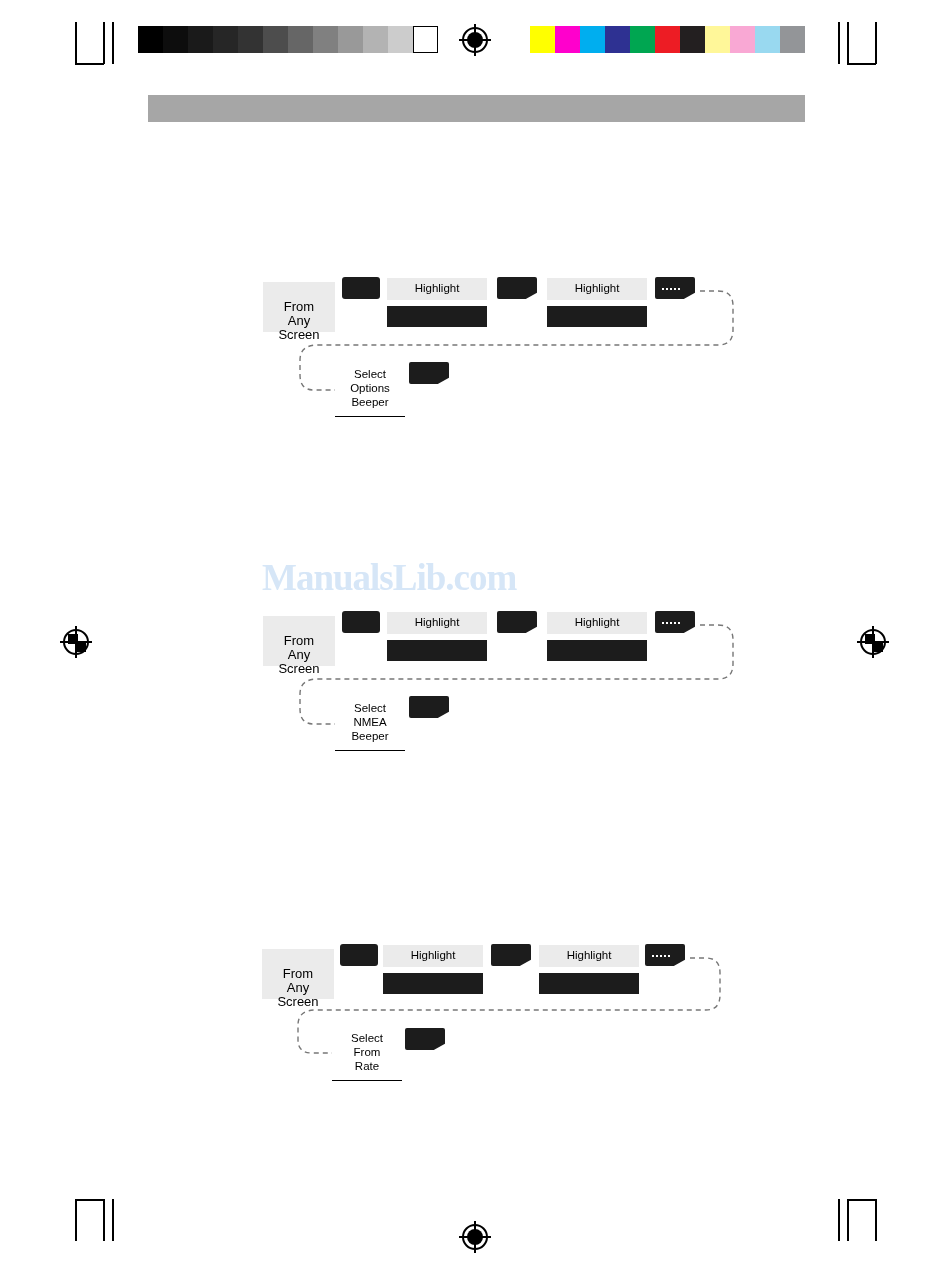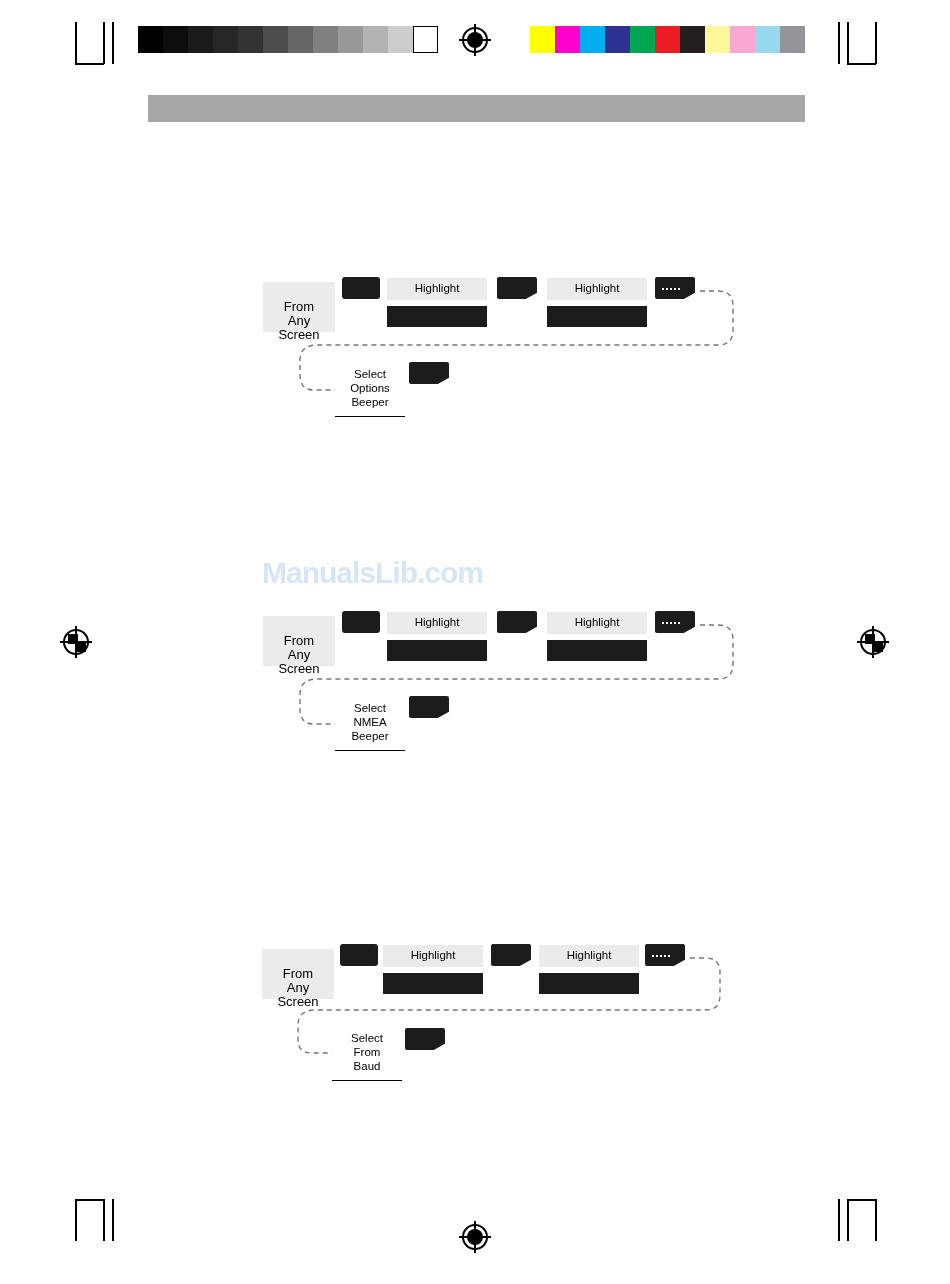--- a/index.html
+++ b/index.html
@@ -88,22 +88,22 @@
   .header-band {
     position: absolute;
     background: #a6a6a6;
   }
 
   
   .watermark {
     position: absolute;
     left: 262px;
     top: 556px;
-    font-family: Liberation Sans, sans-serif;
-    font-size: 30px;
+    font-family: Liberation Serif, serif;
+    font-size: 37px;
     font-weight: bold;
     color: #d6e6f7;
     letter-spacing: -1px;
     white-space: nowrap;
   }
 
   
   .flow {
     position: absolute;
   }
@@ -338,19 +338,19 @@
     <div class="hl-box" style="left:539px; top:945px; width:100px; height:22px;">
       <span>Highlight</span>
     </div>
     <div class="hl-fill" style="left:539px; top:973px; width:100px; height:21px;"></div>
 
     <div class="key-black notch dots" style="left:645px; top:944px; width:40px; height:22px;"></div>
 
     <div class="sel-box" style="left:332px; top:1029px; width:70px; height:52px;">
       <span>Select</span><br>
       <span>From</span><br>
-      <span>Baud</span>
+      <span>Rate</span>
     </div>
 
     <div class="key-black notch" style="left:405px; top:1028px; width:40px; height:22px;"></div>
   </div>
 
 </div>
 
 </body></html>

